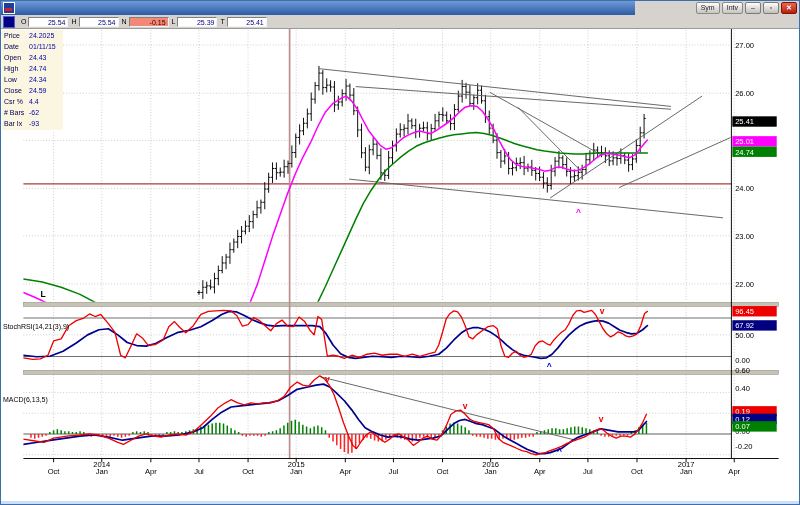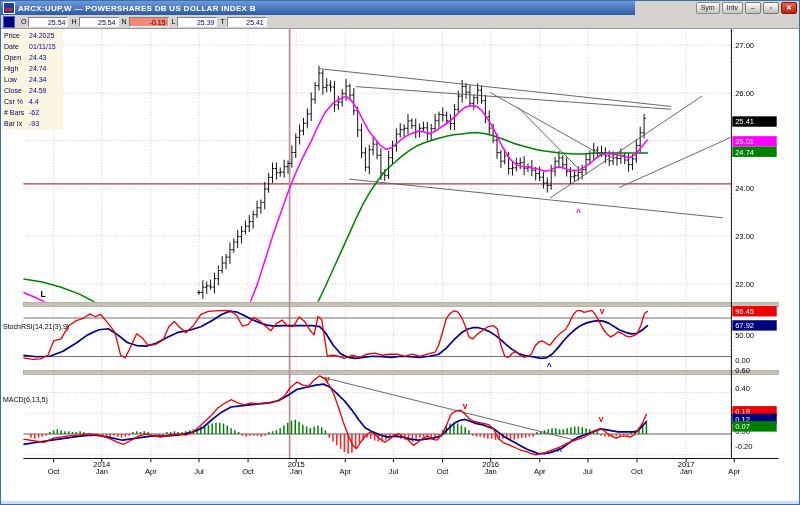--- a/index.html
+++ b/index.html
@@ -33,21 +33,20 @@
   svg{position:absolute;left:0;top:0;}
 </style>
 </head>
 <body>
 
 <div class="window">
 
   <div class="titlebar">
     <div class="title-blue">
       <span class="app-icon"></span>
-      <span class="title-text">ARCX:UUP,W — POWERSHARES DB US DOLLAR INDEX B</span>
     </div>
     <div class="title-gray">
       <span class="tb-btn">Sym</span>
       <span class="tb-btn">Intv</span>
       <span class="win-btn">–</span>
       <span class="win-btn">▫</span>
       <span class="win-btn close">✕</span>
     </div>
   </div>
 

